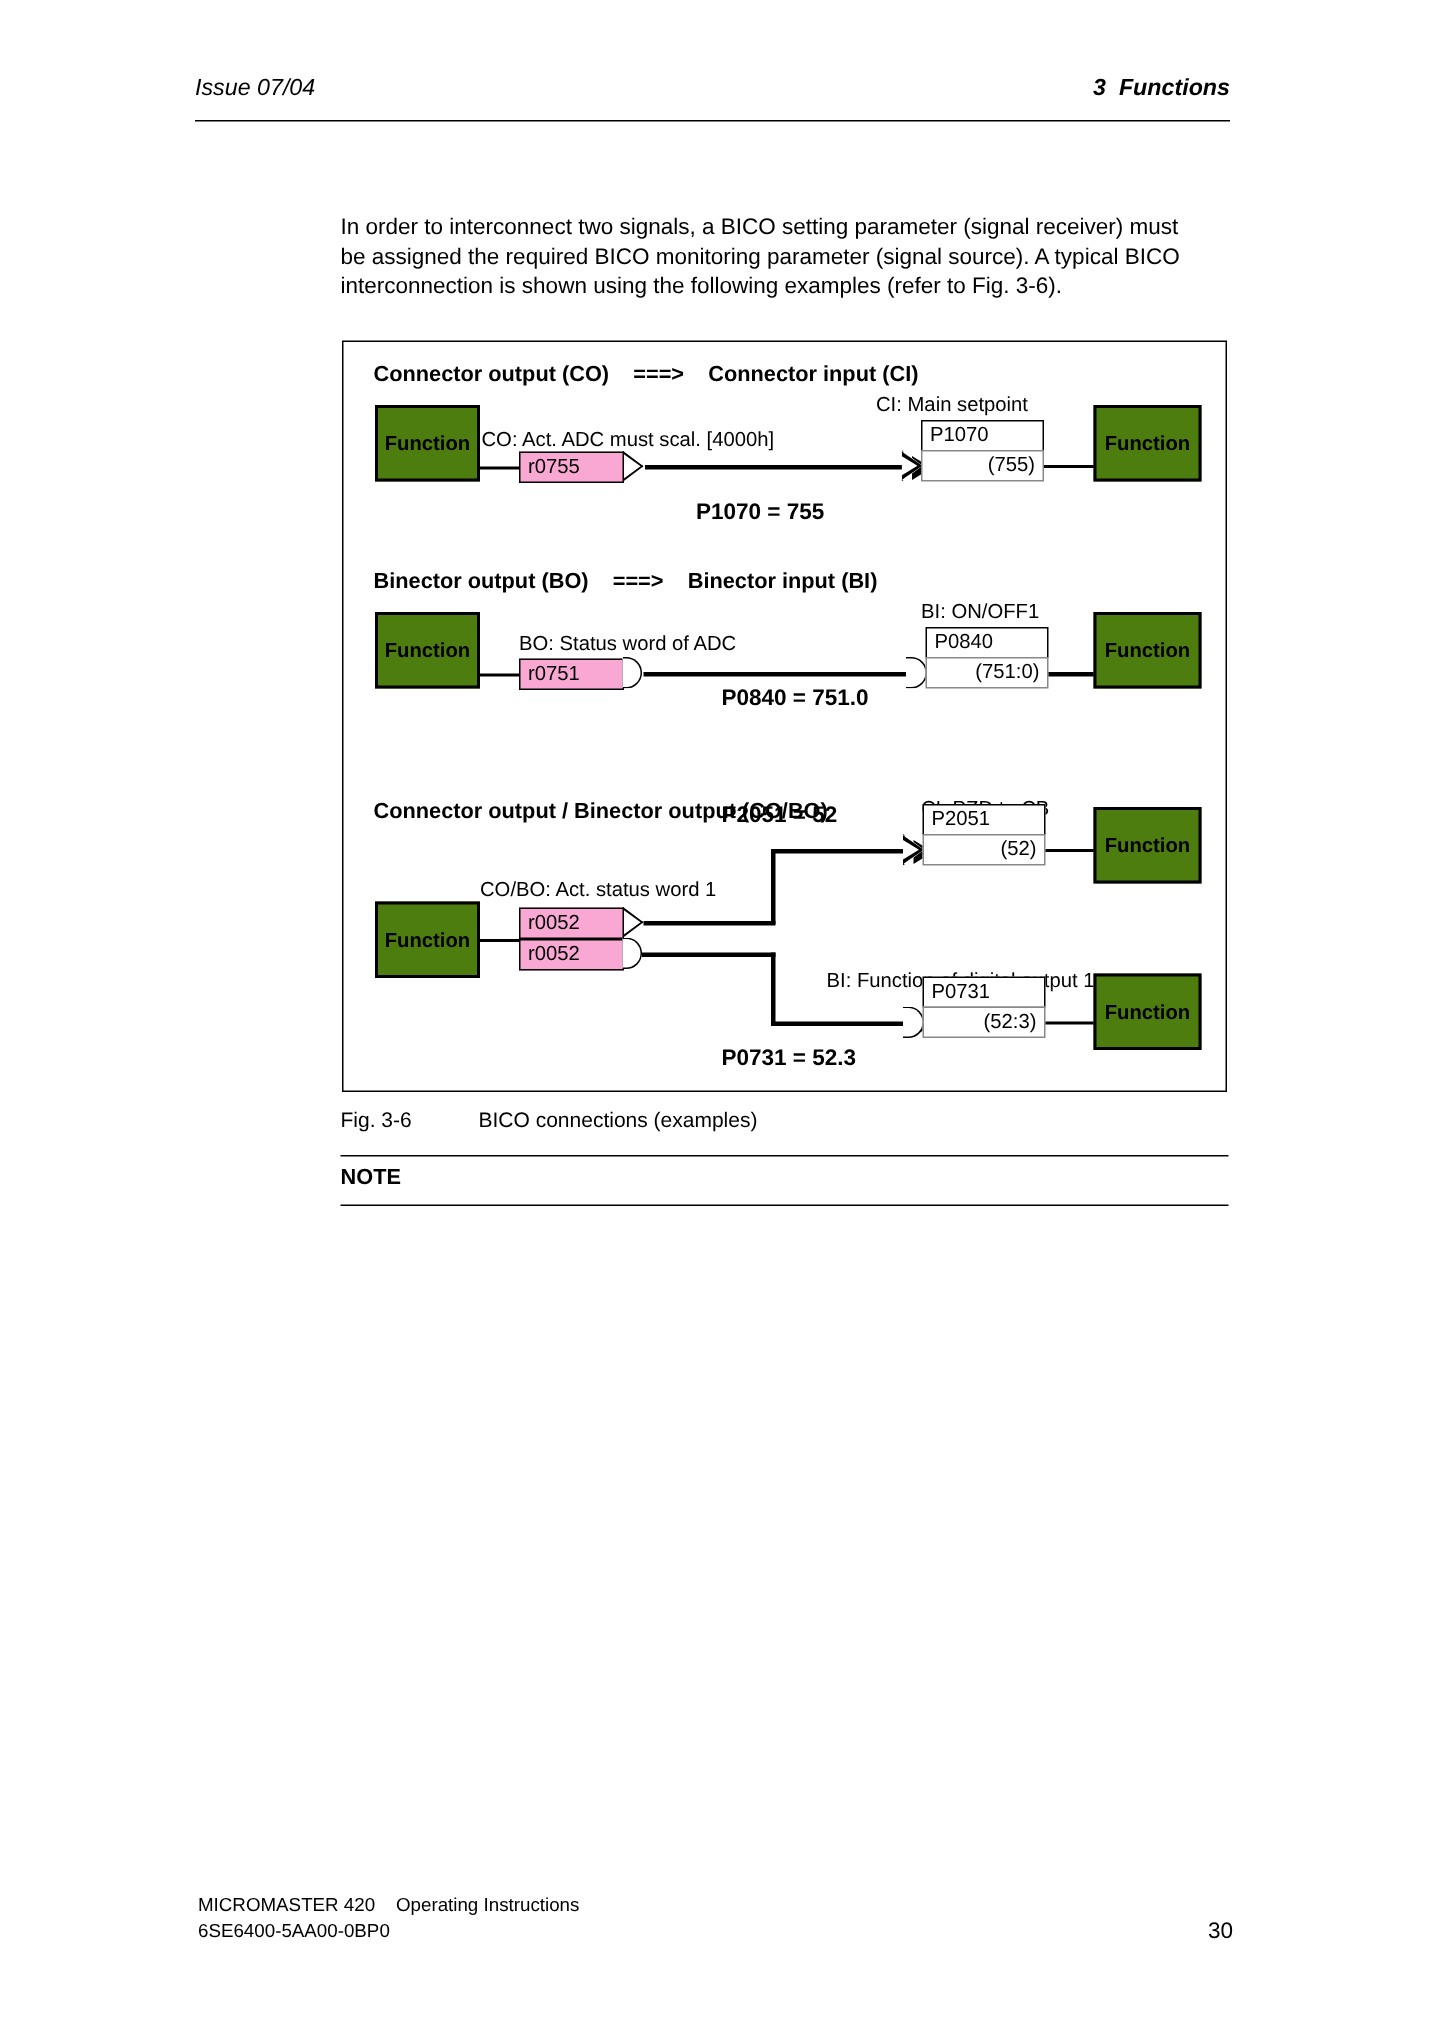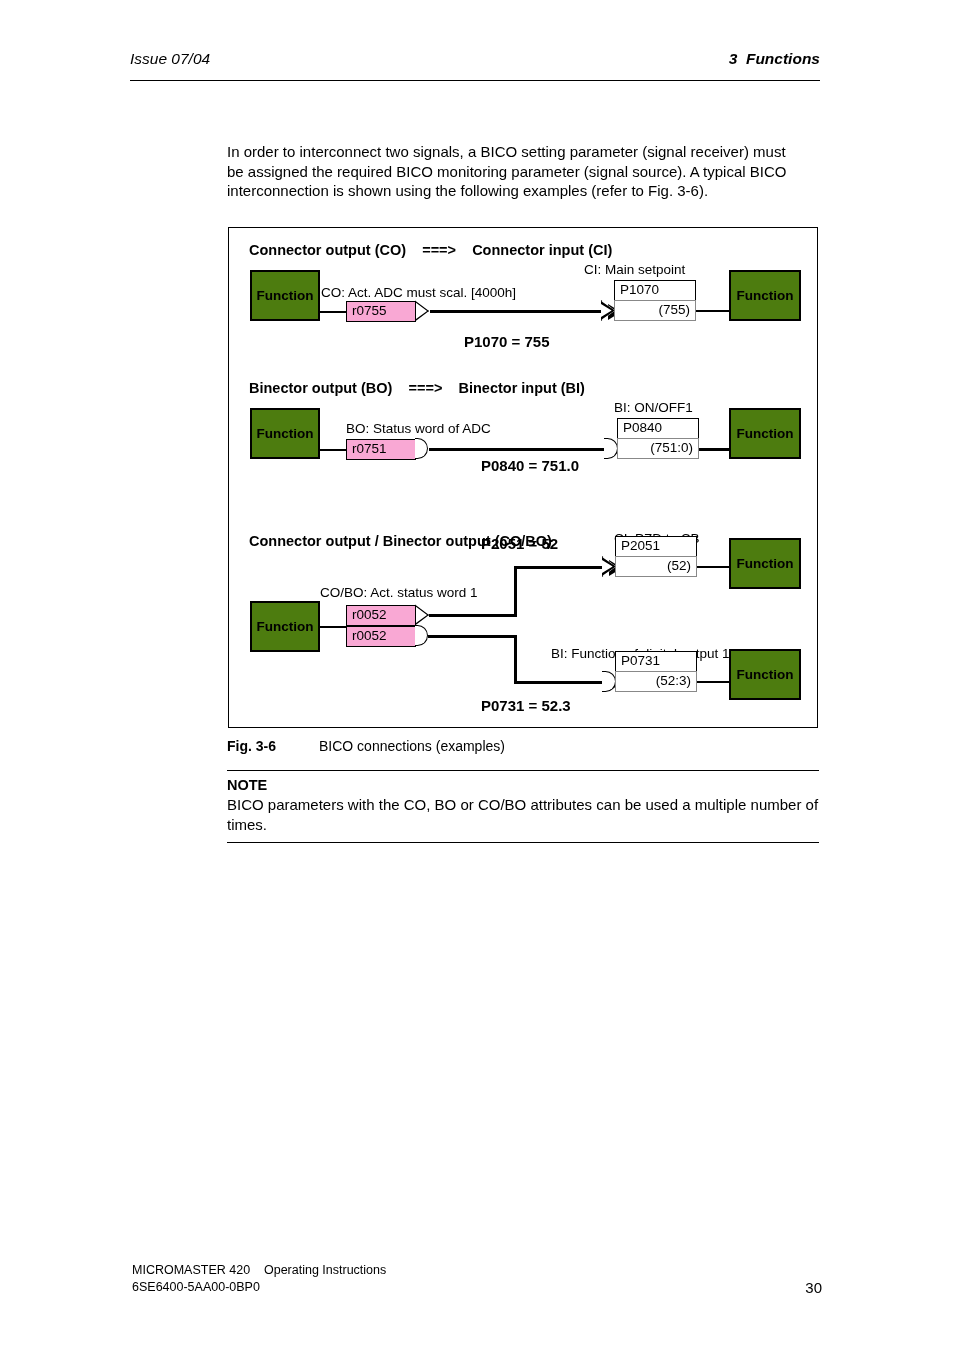--- a/index.html
+++ b/index.html
@@ -226,21 +226,21 @@
   }
 
   
   #fig-caption {
     position: absolute;
     left: 227px;
     top: 738px;
     width: 592px;
     font-size: 14px;
   }
-  #fig-caption .cap-num { display: inline-block; width: 92px; font-weight: bold; }
+  #fig-caption .cap-num { display: inline-block; width: 92px; }
 
   
   #note-block {
     position: absolute;
     left: 227px;
     top: 770px;
     width: 592px;
     border-top: 1.5px solid #000;
     border-bottom: 1.5px solid #000;
     padding: 6px 0 8px 0;
@@ -386,20 +386,19 @@
   <div class="fn-box" style="left:500px; top:421px; width:72px; height:51px;">Function</div>
 
 </div>
 
 <div id="fig-caption">
   <span class="cap-num">Fig. 3-6</span><span>BICO connections (examples)</span>
 </div>
 
 <div id="note-block">
   <div class="note-title">NOTE</div>
-  <div class="note-body">BICO parameters with the CO, BO or CO/BO attributes can be used a multiple number of times.</div>
 </div>
 
 <div id="page-footer">
   <div class="foot-l1">MICROMASTER 420    Operating Instructions</div>
   <div class="foot-l2">6SE6400-5AA00-0BP0</div>
   <div class="page-no">30</div>
 </div>
 
 </body></html>

